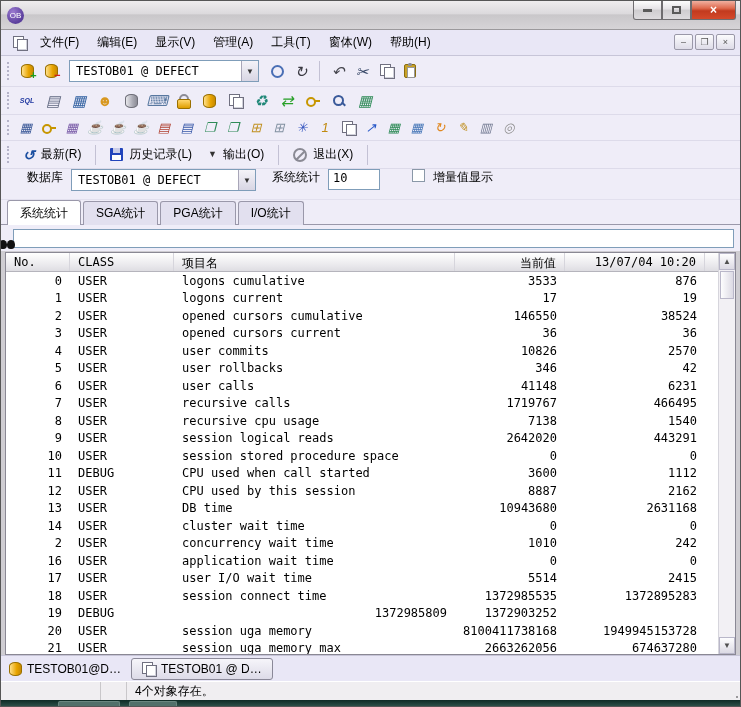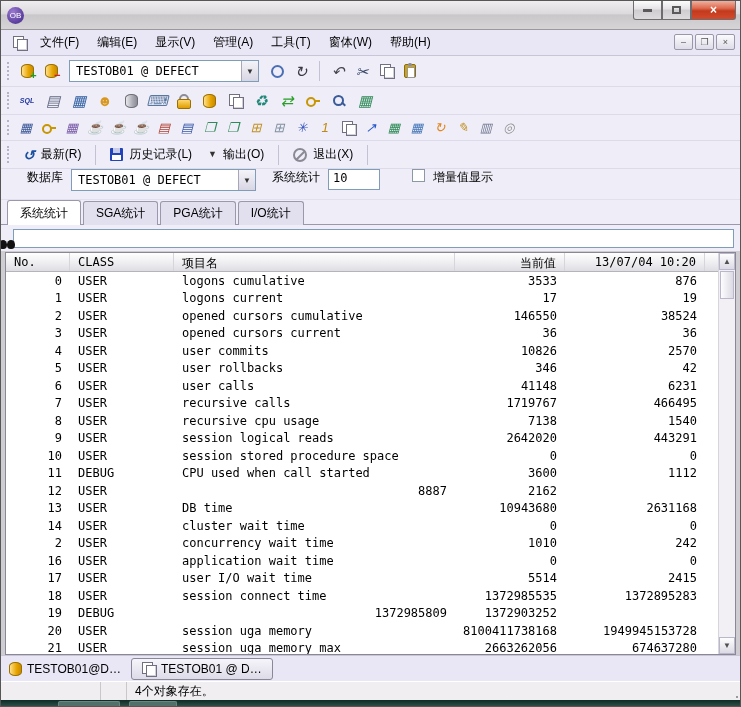--- a/index.html
+++ b/index.html
@@ -491,20 +491,21 @@
             <span>DEBUG</span>
             <span>CPU used when call started</span>
             <span class="r">3600</span>
             <span class="r">1112</span>
             <span></span>
           </div>
 
           <div class="trow">
             <span class="r">12</span>
             <span>USER</span>
+            <span>CPU used by this session</span>
             <span class="r">8887</span>
             <span class="r">2162</span>
             <span></span>
           </div>
 
           <div class="trow">
             <span class="r">13</span>
             <span>USER</span>
             <span>DB time</span>
             <span class="r">10943680</span>

